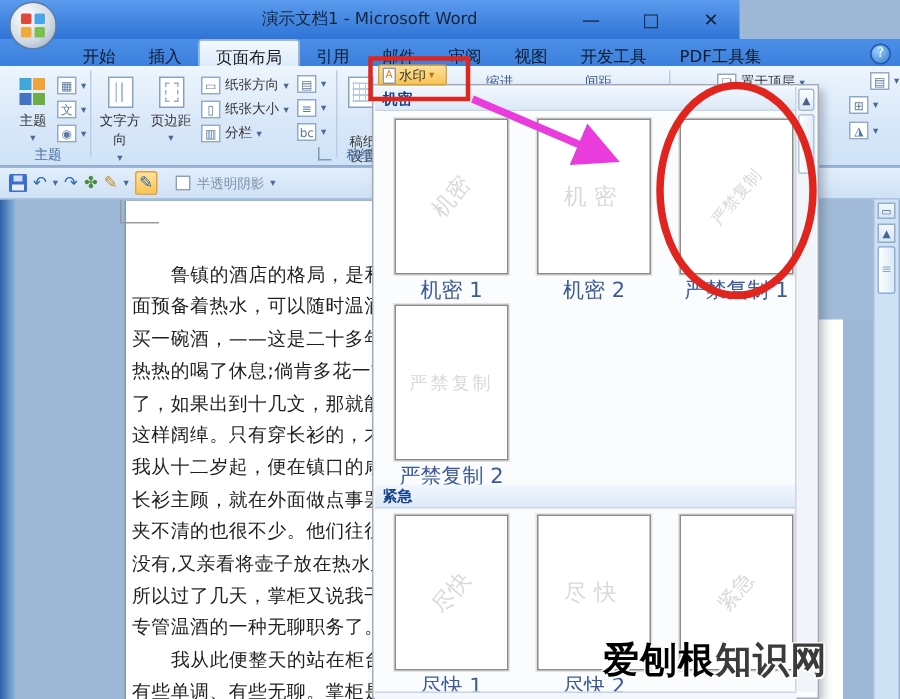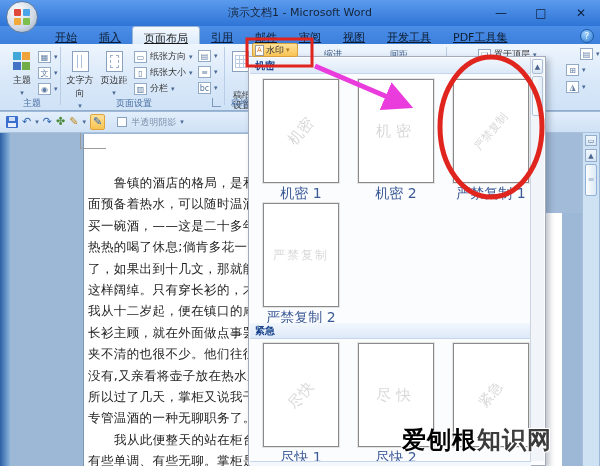--- a/index.html
+++ b/index.html
@@ -1,36 +1,36 @@
 <!DOCTYPE html>
 <html><head>
 <meta charset="utf-8">
 <style>
   * { margin:0; padding:0; box-sizing:border-box; }
   html,body { width:600px; height:466px; overflow:hidden; }
   body { font-family:"DejaVu Sans","Liberation Sans",sans-serif; }
   #win { position:relative; width:600px; height:466px; overflow:hidden; background:#9db8d6; }
 
   
-  .titlebar { position:absolute; left:0; top:0; width:600px; height:26px;
+  .titlebar { position:absolute; left:0; top:0; width:493px; height:26px;
     background:linear-gradient(#5b9bee,#2e74d6); z-index:3; }
   .office-btn { position:absolute; left:6px; top:1px; width:32px; height:32px; border-radius:50%;
     background:radial-gradient(circle at 35% 30%,#fdfdfd,#cfd8e4 60%,#8fa3bd); border:1px solid #5d7ba0;
     z-index:6; display:flex; align-items:center; justify-content:center; }
   .office-logo { width:16px; height:16px; display:grid; grid-template-columns:7px 7px; grid-gap:2px; }
   .office-logo i { width:7px; height:7px; border-radius:1px; }
   .ol1{background:#e0493a;} .ol2{background:#4aa5e8;} .ol3{background:#f2a93b;} .ol4{background:#7cbf4c;}
   .title-text { position:absolute; left:0; right:0; top:5px; text-align:center; font-size:11px; color:#16243a; }
   .win-controls { position:absolute; right:6px; top:0; height:26px; display:flex; align-items:center; gap:14px; }
   .win-btn { width:26px; height:20px; text-align:center; line-height:20px; font-size:12px; color:#10203a; cursor:default; }
 
   
   .tabrow { position:absolute; left:0; top:26px; width:600px; height:18px;
     background:linear-gradient(#4a8ee8,#3c80dc); z-index:3; display:flex; align-items:flex-end; padding-left:44px; }
-  .tab { font-size:11px; color:#0e1c30; padding:4px 11px 2px 11px; height:18px; line-height:15px;text-decoration:underline; }
+  .tab { font-size:11px; color:#0e1c30; padding:4px 11px 2px 11px; height:18px; line-height:15px; }
   .tab.active { background:linear-gradient(#f4f9ff,#dcebfb); border:1px solid #98b4d6; border-bottom:none;
     border-radius:3px 3px 0 0; color:#1a1a1a; }
   .help-btn { position:absolute; right:6px; top:29px; width:14px; height:14px; border-radius:50%;
     background:radial-gradient(circle at 35% 30%,#9cd0ff,#2f7ad0); border:1px solid #1d5aa8;
     color:#fff; font-size:9px; text-align:center; line-height:13px; z-index:4; }
 
   
   .ribbon { position:absolute; left:0; top:44px; width:600px; height:67px;
     background:linear-gradient(#eef5fd,#d9e8f9 55%,#cfe2f6); border-bottom:1px solid #93aecd; z-index:2; }
   .grp-divider { position:absolute; top:3px; height:58px; width:1px; background:#b9cde6; }
@@ -216,21 +216,20 @@
         <span class="caret">▾</span>
       </div>
     <div class="smallrow" style="left:198px;top:22px;">
         <span class="mini">≡</span>
         <span class="caret">▾</span>
       </div>
     <div class="smallrow" style="left:198px;top:38px;">
         <span class="mini">bc</span>
         <span class="caret">▾</span>
       </div>
-    <div class="grp-label" style="left:64px;width:140px;">页面设置</div>
     <div class="dlg-launch" style="left:212px;top:54px;"></div>
     <div class="grp-divider" style="left:224px;"></div>
 
     <div class="bigbtn" style="left:227px;width:26px;">
       <div class="icw">
           <div class="pg grid"></div>
         </div>
       <div style="width:22px;margin:16px auto;white-space:normal;line-height:10px;text-align:right;">稿纸设置</div>
     </div>
     <div class="grp-label" style="left:227px;width:26px;">稿纸</div>

